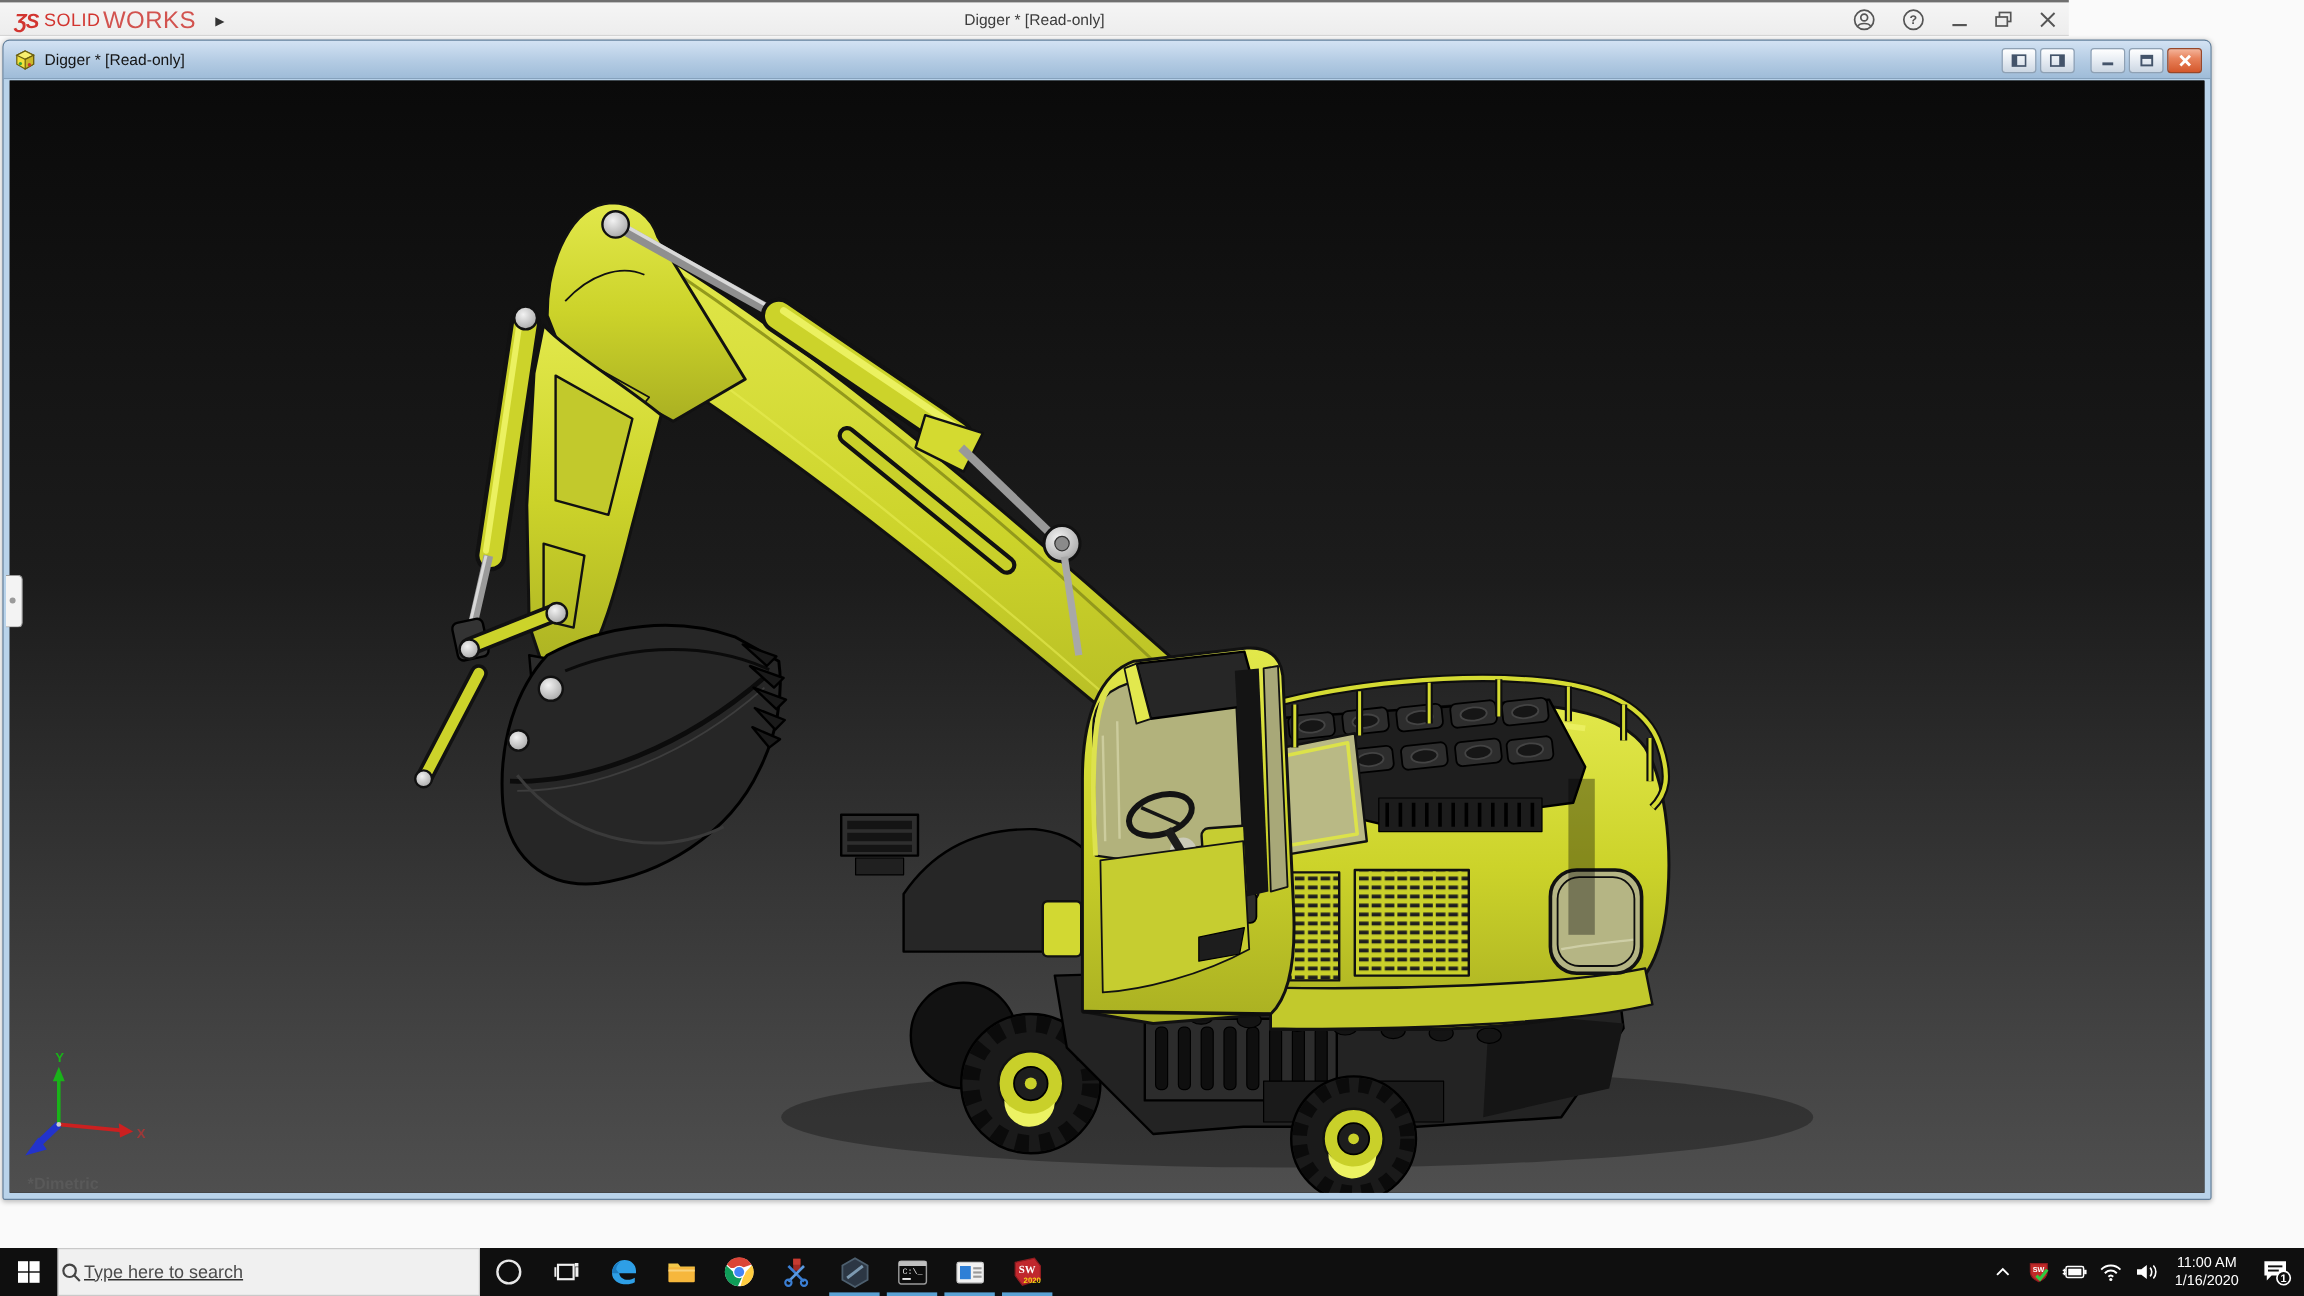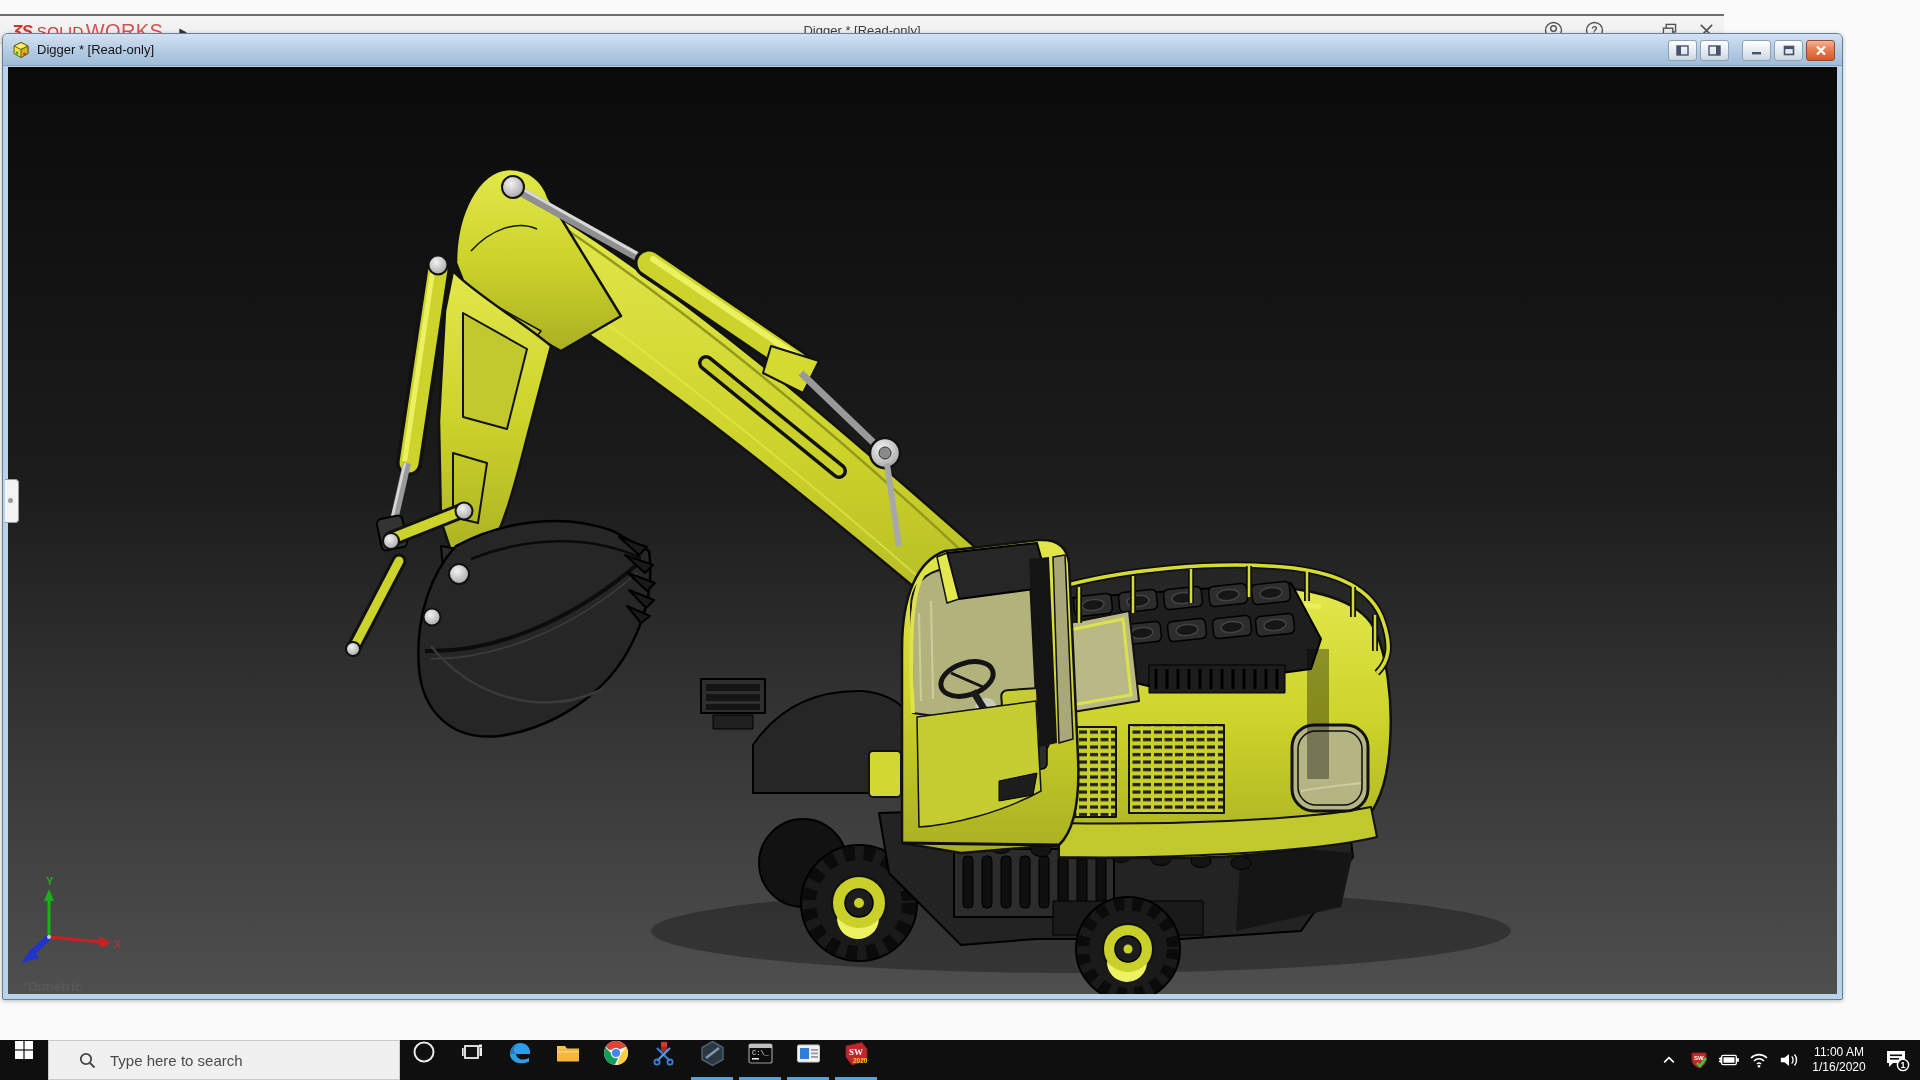--- a/index.html
+++ b/index.html
@@ -7,21 +7,20 @@
     width:1920px;height:1080px;overflow:hidden;position:relative;
     background:#fafafa;font-family:"Liberation Sans",sans-serif;
     -webkit-font-smoothing:antialiased;
   }
   
   .topbar{
     position:absolute;left:0;top:0;width:1724px;height:30px;
     background:linear-gradient(#f5f5f5,#ededed);
     border-top:2px solid #6f6f6f;border-bottom:1px solid #d6d6d6;
     box-sizing:border-box;
-    margin-top:14px;
   }
   .brand{position:absolute;left:12px;top:4px;display:flex;align-items:center;gap:2px;}
   .brand .mark{color:#d23530;font-weight:bold;font-style:italic;font-size:17px;letter-spacing:-1px;margin-right:3px;}
   .brand .bold{color:#d23530;font-weight:normal;font-size:15px;letter-spacing:.4px;}
   .brand .light{color:#d2534f;font-size:20px;letter-spacing:.4px;}
   .brand .expander{margin-left:14px;color:#333;font-size:10px;}
   .app-title{position:absolute;left:0;right:0;top:7px;text-align:center;font-size:13px;color:#3c3c3c;}
   .app-controls{position:absolute;right:10px;top:0;height:29px;display:flex;align-items:center;gap:22px;}
   .app-controls svg{display:block;}
   
@@ -57,24 +56,24 @@
     position:absolute;left:5px;top:479px;width:13px;height:42px;
     background:#f3f3f3;border:1px solid #9a9a9a;border-left:none;border-radius:0 4px 4px 0;
     z-index:5;
   }
   .splitter-tab .dot{position:absolute;left:3px;top:18px;width:5px;height:5px;border-radius:50%;background:#9a9a9a;}
   
   .taskbar{
     position:absolute;left:0;top:1040px;width:1920px;height:40px;background:#0f0f0f;
     display:flex;align-items:stretch;
   }
-  .tb-cell{width:48px;display:flex;align-items:flex-start;justify-content:center;position:relative;}
+  .tb-cell{width:48px;display:flex;align-items:center;justify-content:center;position:relative;}
   .tb-search{
     width:352px;background:#f0f0f0;border:1px solid #c9c9c9;box-sizing:border-box;
-    display:flex;align-items:center;gap:14px;padding-left:30px;
+    display:flex;align-items:center;gap:2px;padding-left:2px;text-decoration:underline;
   }
   .tb-search span{font-size:15px;color:#4b4b4b;}
   .open-indicator{position:absolute;left:3px;right:3px;bottom:0;height:3px;background:#5aa2d4;}
   .tray{margin-left:auto;display:flex;align-items:center;}
   .tray .tcell{width:30px;display:flex;align-items:center;justify-content:center;}
   .clock{width:70px;text-align:center;color:#fff;font-size:12px;line-height:15px;}
   .notif{width:46px;display:flex;align-items:center;justify-content:center;position:relative;}
 </style>
 </head>
 <body>

